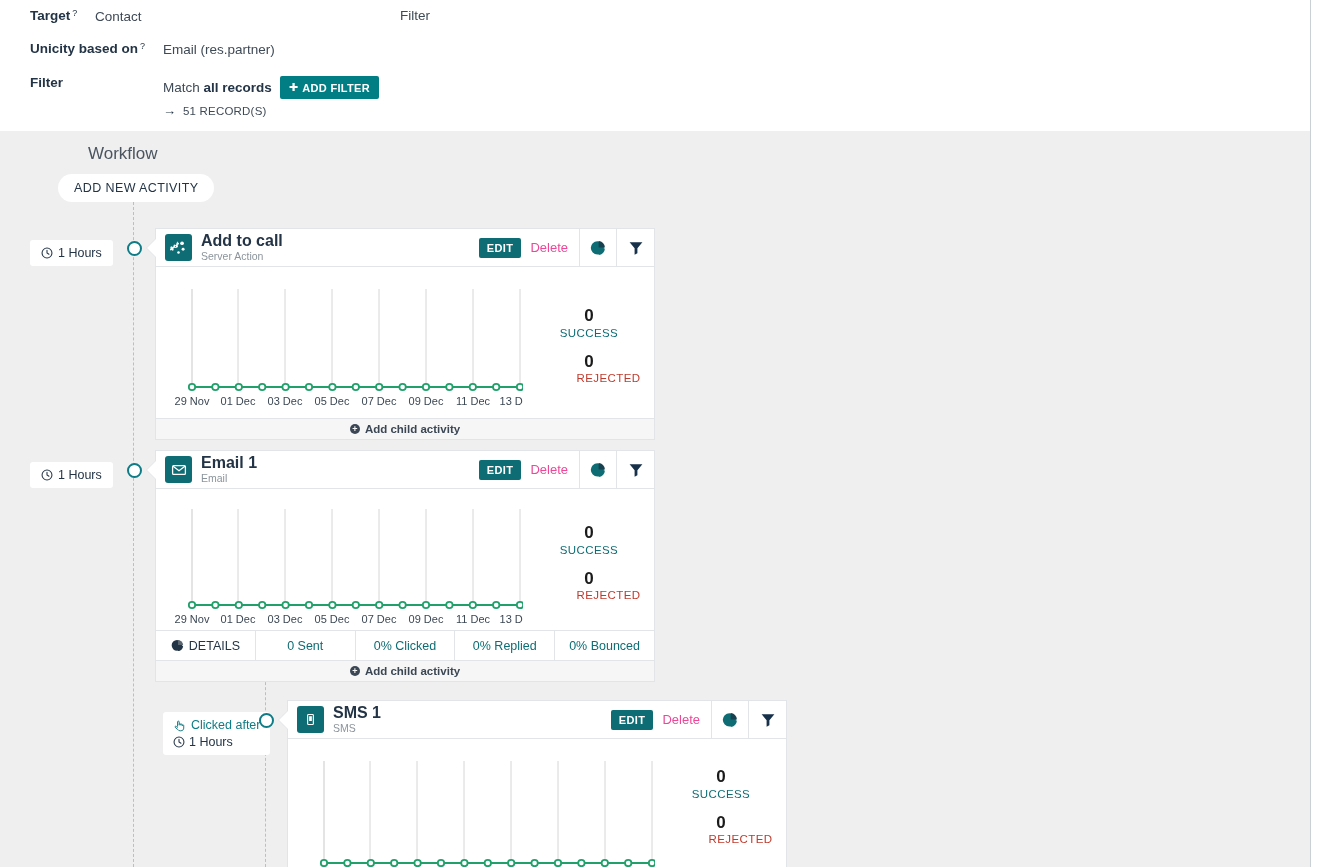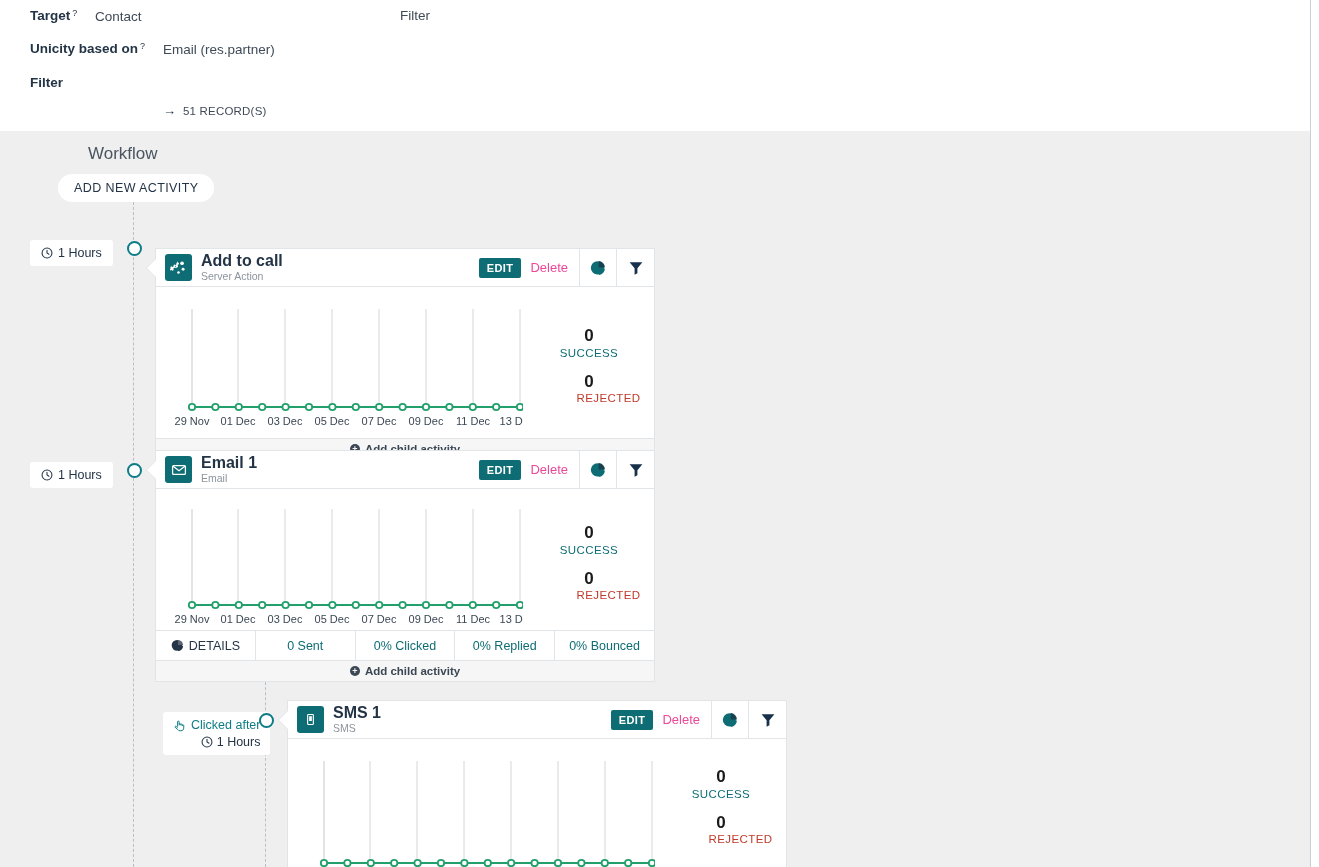--- a/index.html
+++ b/index.html
@@ -56,21 +56,21 @@
     font-size:12.5px;color:#233446;white-space:nowrap;
   }
   .time-badge .lbl{font-weight:normal;}
   .node-dot{
     position:absolute;width:11px;height:11px;border-radius:50%;
     background:#fff;border:2.5px solid #0e7c86;
   }
 
   .cond-badge{
     position:absolute;background:#fff;border-radius:3px;
-    padding:6px 10px;display:flex;flex-direction:column;align-items:flex-end;gap:3px;
+    padding:6px 10px;display:flex;flex-direction:column;align-items:flex-start;gap:3px;
     font-size:12.5px;white-space:nowrap;
   }
   .cond-badge .line1{display:flex;align-items:center;gap:5px;color:#0e7c86;}
   .cond-badge .line2{display:flex;align-items:center;gap:4px;color:#233446;}
 
   
   .card{position:absolute;background:#fff;}
   .card-head{display:flex;align-items:stretch;height:39px;}
   .card-head-main{
     flex:1;display:flex;align-items:center;gap:9px;padding:0 9px;
@@ -170,20 +170,27 @@
       <span class="hdr-label">Unicity based on</span>
         <span class="hdr-q">?</span>
     </div>
     <div class="hdr-row r2b">
       <span class="hdr-val">Email (res.partner)</span>
     </div>
 
     <div class="hdr-row r3">
       <span class="hdr-label">Filter</span>
     </div>
+    <div class="hdr-row r3b">
+      <span class="match-txt"><span>Match </span><b>all records</b></span>
+      <button class="add-filter">
+        <span>✚</span>
+        <span>ADD FILTER</span>
+      </button>
+    </div>
 
     <div class="hdr-row rec">
       <span class="rec-arrow">→</span>
       <span class="rec-txt">51 RECORD(S)</span>
     </div>
   </div>
 
   <div class="wf-title">Workflow</div>
   <button class="add-activity">ADD NEW ACTIVITY</button>
 
@@ -192,21 +199,21 @@
 
   <div class="time-badge" style="left:30px;top:240px;">
     <svg width="12" height="12" viewBox="0 0 16 16">
       <circle cx="8" cy="8" r="6.6" fill="none" stroke="#233446" stroke-width="1.4"></circle>
       <path d="M8 4.2V8l2.6 1.7" fill="none" stroke="#233446" stroke-width="1.4" stroke-linecap="round"></path>
     </svg>
     <span class="lbl">1 Hours</span>
   </div>
   <div class="node-dot" style="left:127px;top:241px;"></div>
 
-  <div class="card" style="left:155px;top:228px;width:500px;margin-top:20px;">
+  <div class="card" style="left:155px;top:228px;width:500px;">
     <div class="card-head">
       <div class="card-head-main">
         <div class="notch-b"></div>
         <div class="notch"></div>
         <div class="act-icon">
           <svg width="17" height="17" viewBox="0 0 24 24" fill="#ffffff">
             <path d="M9.4 3.2l.5 1.8 1.8.5-.3 1.9-1.6 1-1.8-.5-1.3 1.4.8 1.7-1 1.6-1.8-.3-1 1.4.6 1.8-1.5 1.2-1.5-1.1-1.7.7-.7-1.8 1-1.5-.5-1.8 1.7-.9 1.5 1 1.6-.9-.2-1.9 1.8-.7 1.1 1.5zM8.2 8.1a2.1 2.1 0 100 4.2 2.1 2.1 0 000-4.2z" transform="translate(1,0)"></path>
             <circle cx="17" cy="6" r="2.6"></circle>
             <circle cx="18.5" cy="14.5" r="2.1"></circle>
             <circle cx="12" cy="19" r="1.8"></circle>

